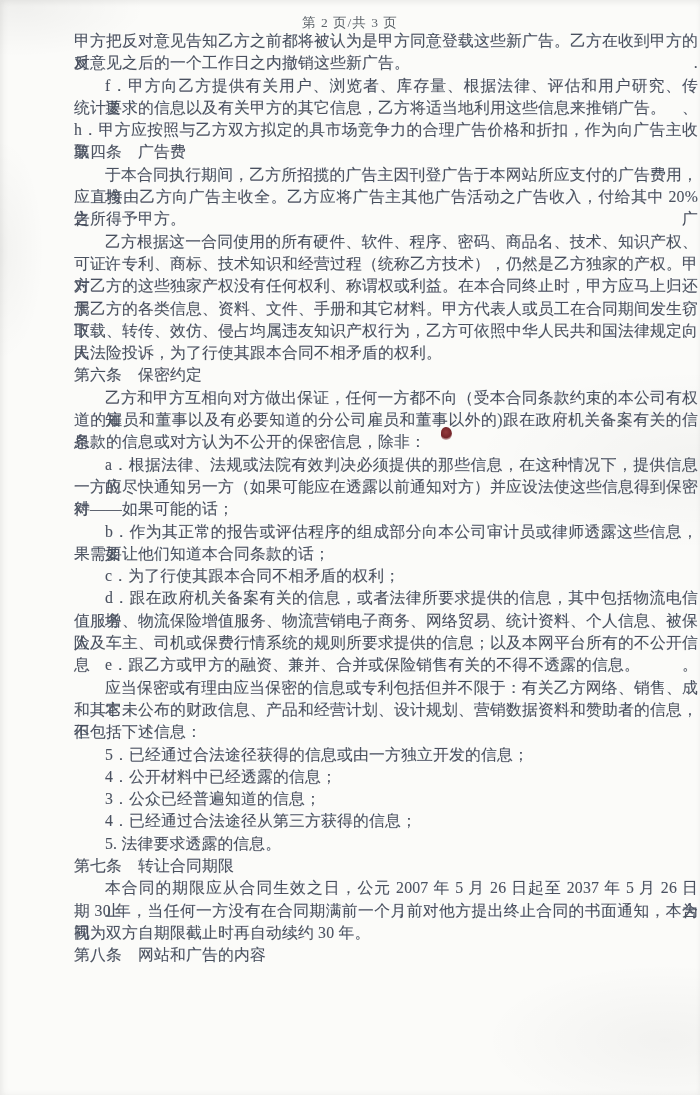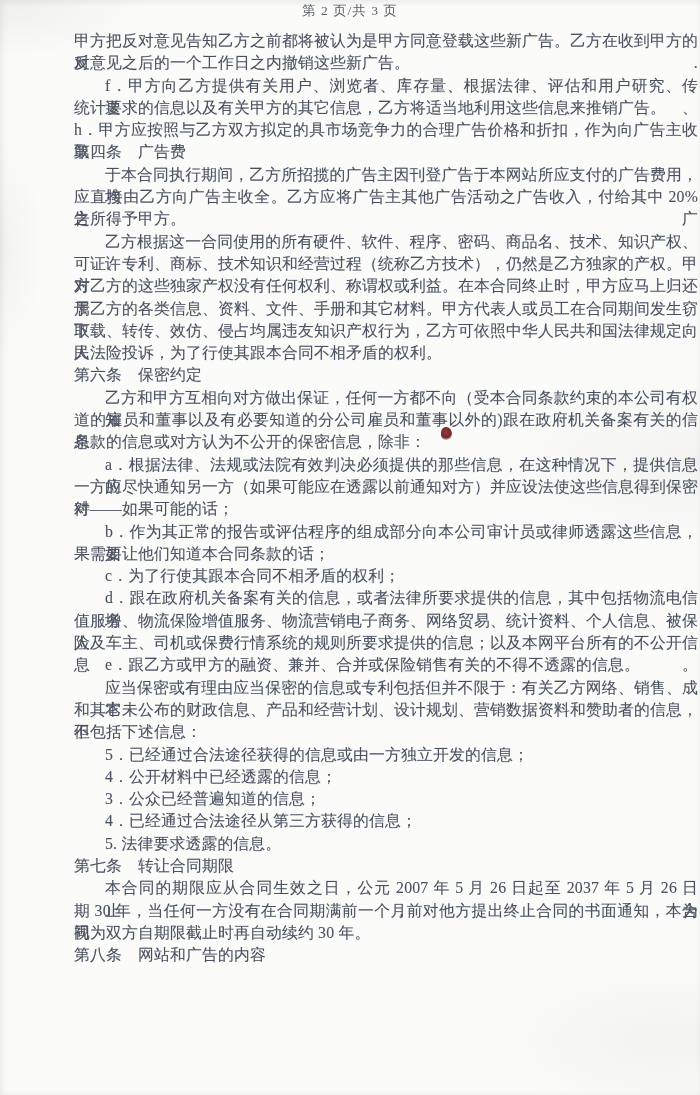--- a/index.html
+++ b/index.html
@@ -25,21 +25,21 @@
     height:22.3px; line-height:22.3px;
     font-size:15.8px;
     color:#4a5160;
     text-align:justify;
     letter-spacing:0.2px;
     -webkit-text-stroke:0.2px rgba(74,81,96,.45);
   }
   .line.fill { text-align-last:justify; }
   .line.ind  { padding-left:31px; }
   .page-footer {
-    margin-top:1px;
+    margin-top:13px;
     text-align:center;
     font-size:13.5px; line-height:20px;
     color:#5a6168;
     letter-spacing:1px;
   }
   .red-ink {
     position:absolute; left:441px; top:427px;
     width:11px; height:13px;
     border-radius:45% 55% 50% 40%;
     background: radial-gradient(circle at 45% 40%, #8f3134 0%, #6e1a1f 55%, rgba(110,26,31,0) 85%);

